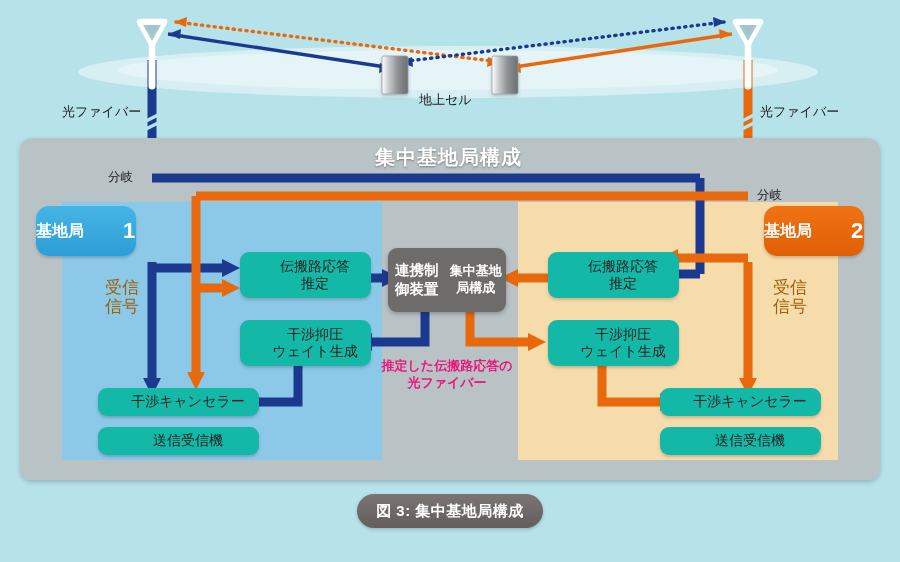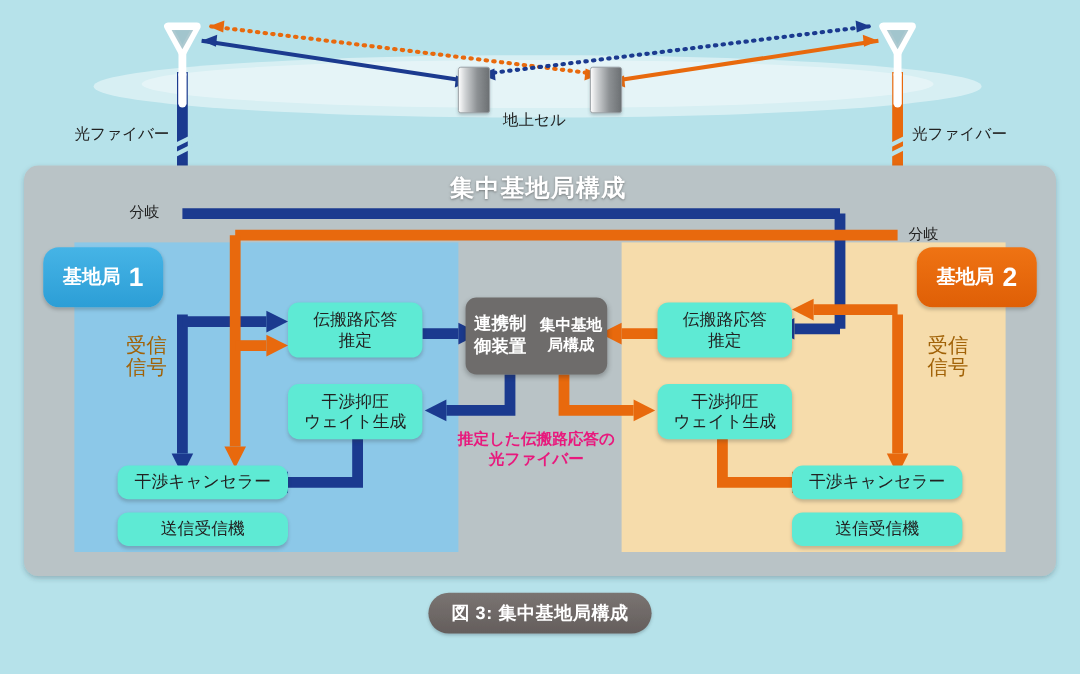--- a/index.html
+++ b/index.html
@@ -23,38 +23,40 @@
   
   .panel-title{
     font-size:20px;font-weight:bold;color:#ffffff;
     text-shadow:0 1px 2px rgba(60,60,60,.55);
     letter-spacing:1px;
   }
 
   
   .bs-pill{
     position:absolute;border-radius:13px;
-    display:flex;align-items:center;justify-content:center;
+    display:flex;align-items:center;
     color:#fff;font-size:16px;font-weight:bold;
     box-shadow:0 2px 3px rgba(0,0,0,.18);
+    gap:32px;
   }
   .bs-pill .num{font-size:22px;font-weight:bold;margin-left:7px;line-height:1;}
 
   
   .recv{
     position:absolute;font-size:17px;color:#a16207;text-align:center;
     line-height:1.12;
   }
 
   
   .fbox{
-    position:absolute;background:#5eead4;border-radius:9px;
+    position:absolute;background:#14b8a6;border-radius:9px;
     display:flex;align-items:center;justify-content:center;
     text-align:center;font-size:14px;color:#222;line-height:1.25;
     box-shadow:0 2px 3px rgba(40,40,40,.22);
+    padding-left:19px;
   }
   
   .gbox{
     position:absolute;background:#6e6c6b;border-radius:9px;
     display:flex;flex-direction:row;align-items:center;justify-content:center;
     text-align:center;color:#fff;line-height:1.3;
     box-shadow:0 2px 4px rgba(30,30,30,.3);
   }
   .gbox .l1{font-size:14.5px;font-weight:bold;}
   .gbox .l2{font-size:13px;font-weight:bold;}

